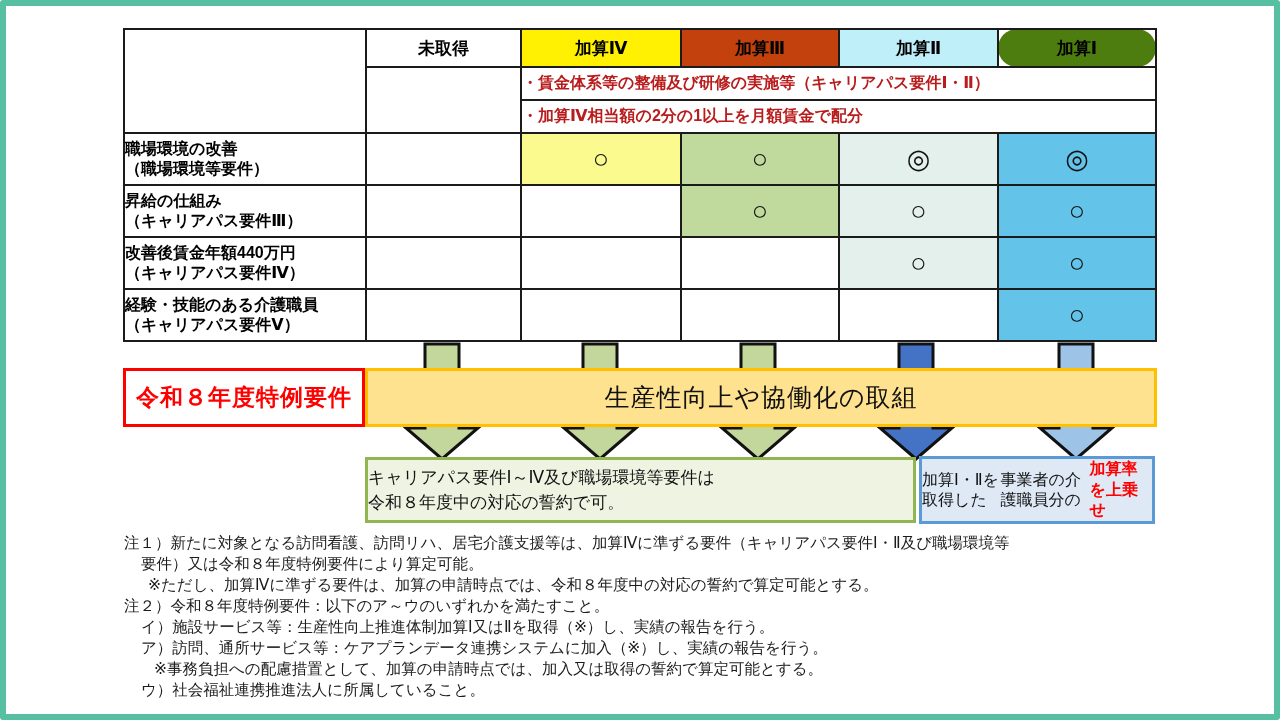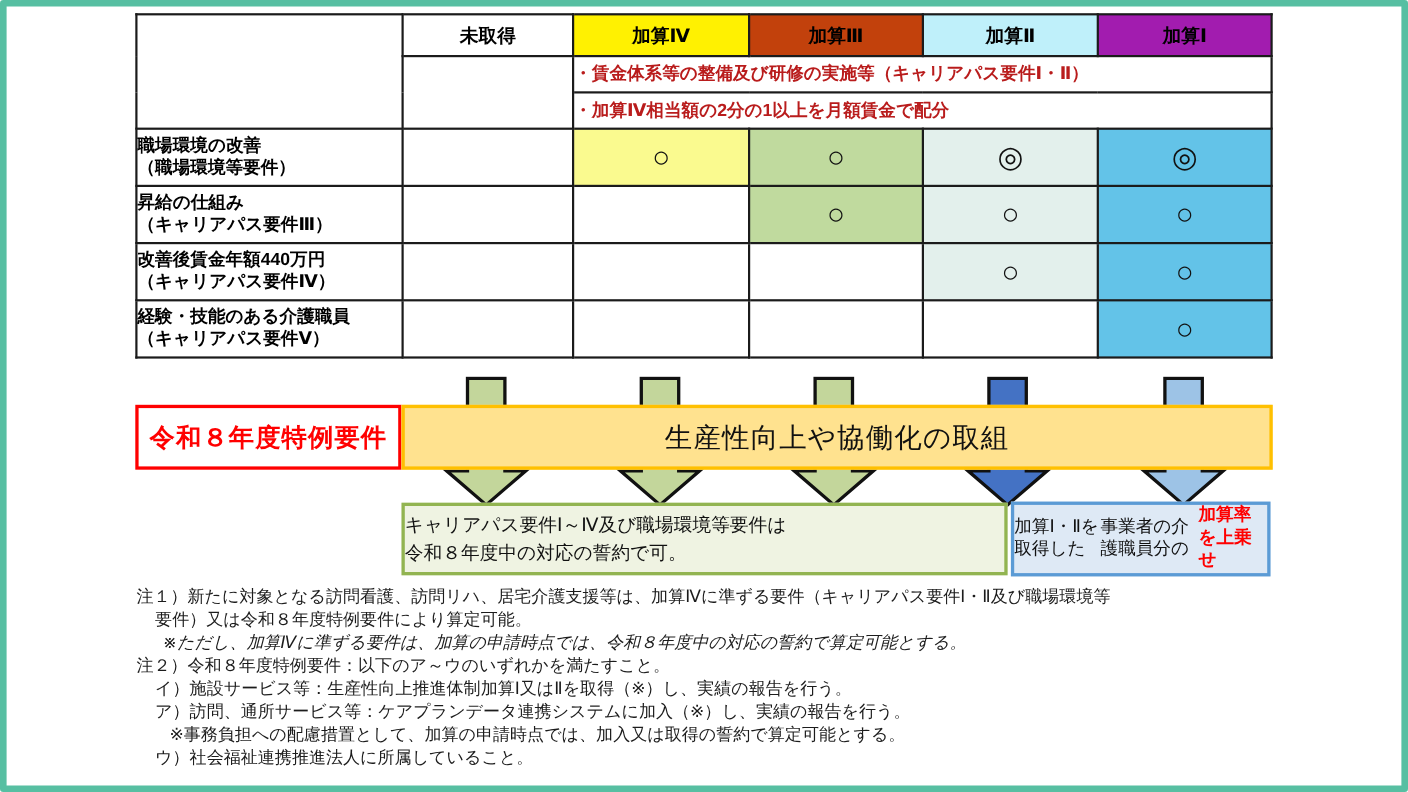--- a/index.html
+++ b/index.html
@@ -4,29 +4,29 @@
 <style>
   html,body{margin:0;padding:0;}
   body{
     width:1280px;height:720px;position:relative;background:#ffffff;overflow:hidden;
     font-family:"Liberation Sans","DejaVu Sans",sans-serif;
     -webkit-font-smoothing:antialiased;
   }
   .frame{position:absolute;inset:0;border:6px solid #57BFA2;border-radius:3px;pointer-events:none;z-index:50;}
 
   
-  table.req{position:absolute;left:123px;top:12px;border-collapse:collapse;table-layout:fixed;z-index:5;}
+  table.req{position:absolute;left:123px;top:28px;border-collapse:collapse;table-layout:fixed;z-index:5;}
   table.req td{border:2px solid #1b1b1b;padding:0;vertical-align:middle;box-sizing:border-box;}
   td.blank{border:none;background:#ffffff;}
   td.hdr{height:38px;text-align:center;font-weight:bold;font-size:17px;color:#000;}
   .hdr-mitoku{background:#ffffff;}
   .hdr-y{background:#FFF101;}
   .hdr-g{background:#c2410c;}
   .hdr-c{background:#BFF0FA;}
-  .hdr-b{background:#a21caf;}
+  .hdr-b{background:#4d7c0f;border-radius:19px;}
   td.subreq{height:33px;font-weight:bold;font-size:16px;padding:0 0 0 9px;background:#fff;color:#b91c1c;}
   td.rowlabel{font-weight:bold;font-size:16px;line-height:1.25;padding:2px 4px 2px 5px;background:#fff;color:#000;}
   td.cell{height:52px;text-align:center;font-size:27px;font-weight:bold;color:#111;line-height:1;}
   .c-none{background:#ffffff;}
   .c-y{background:#FAFA8F;}
   .c-g{background:#C0DA9E;}
   .c-c{background:#E3F0EC;}
   .c-b{background:#63C3E8;}
 
   
@@ -58,21 +58,21 @@
     background:#DEE9F5;border:3px solid #5B9BD5;
     display:flex;flex-direction:row;align-items:center;justify-content:center;
     color:#111;font-size:16px;line-height:1.28;
   }
   .blue-box .red-line{color:#FF0000;font-weight:bold;}
 
   
   .footnotes{position:absolute;left:124px;top:532px;width:1050px;font-size:15.5px;line-height:21px;color:#1c1c1c;z-index:3;}
   .fn-ind0{margin-left:0;}
   .fn-ind1{margin-left:17px;}
-  .fn-ind2{margin-left:24px;font-style:italic;}
+  .fn-ind2{margin-left:24px;}
   .fn-ind3{margin-left:30px;}
 </style>
 </head>
 <body>
 
 <div class="frame"></div>
 
 <table class="req">
   <colgroup>
     <col style="width:242px">

